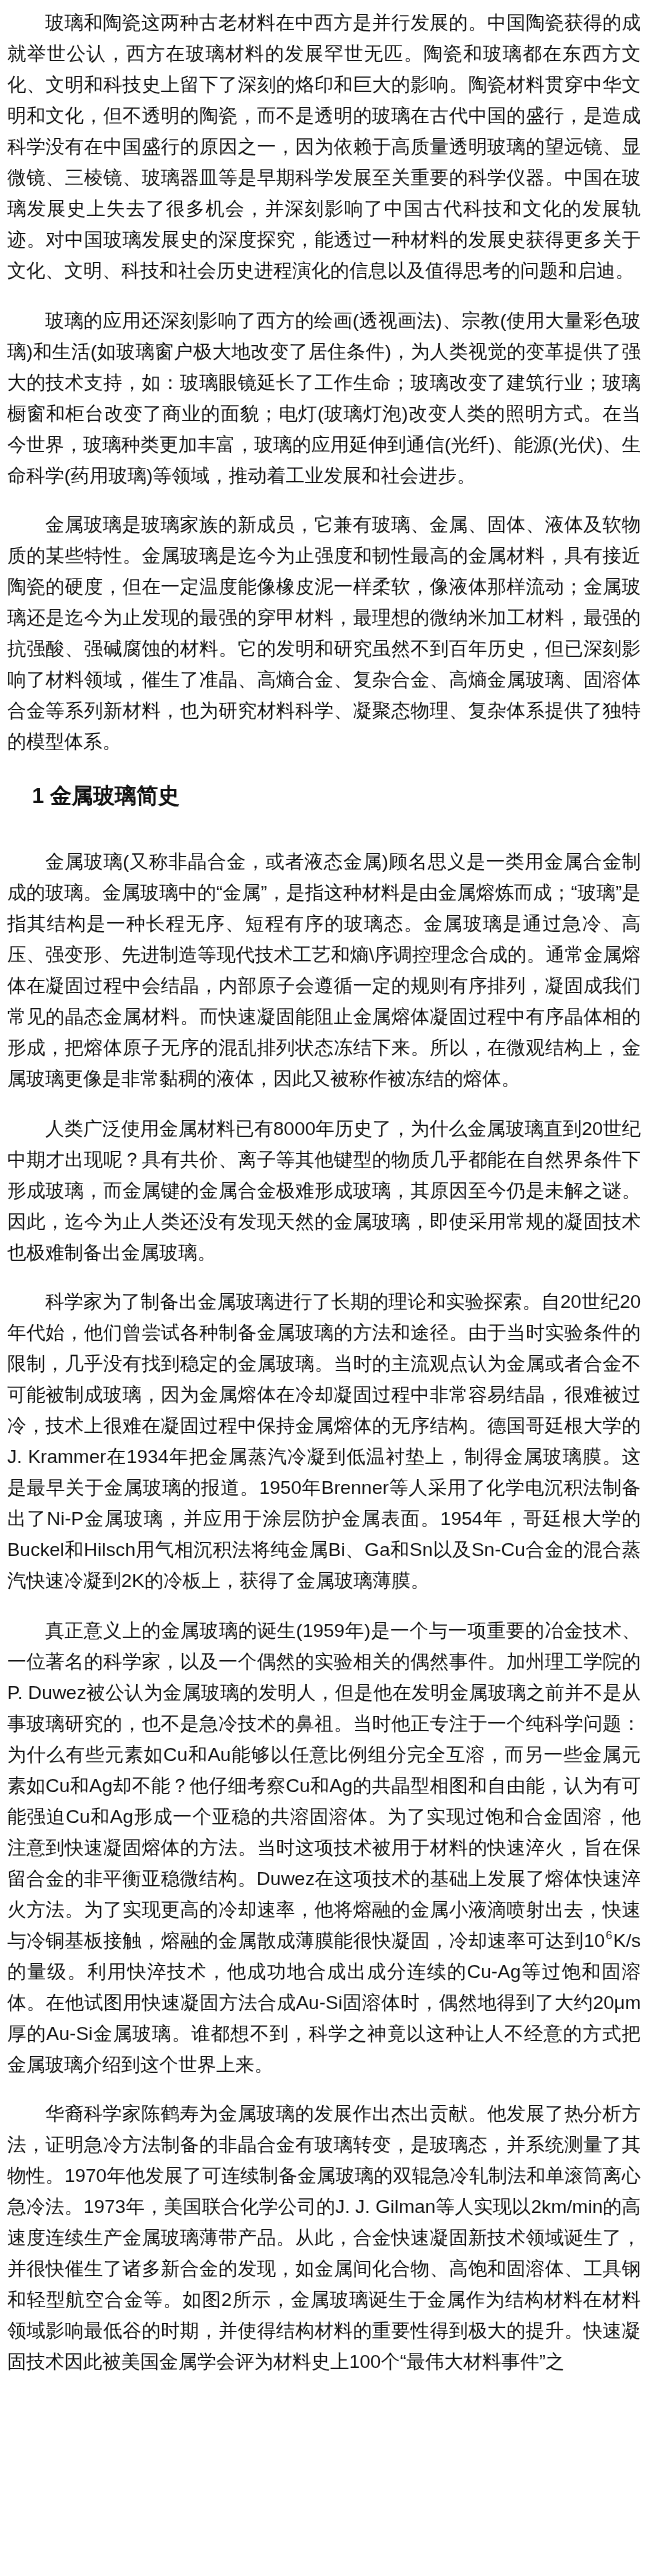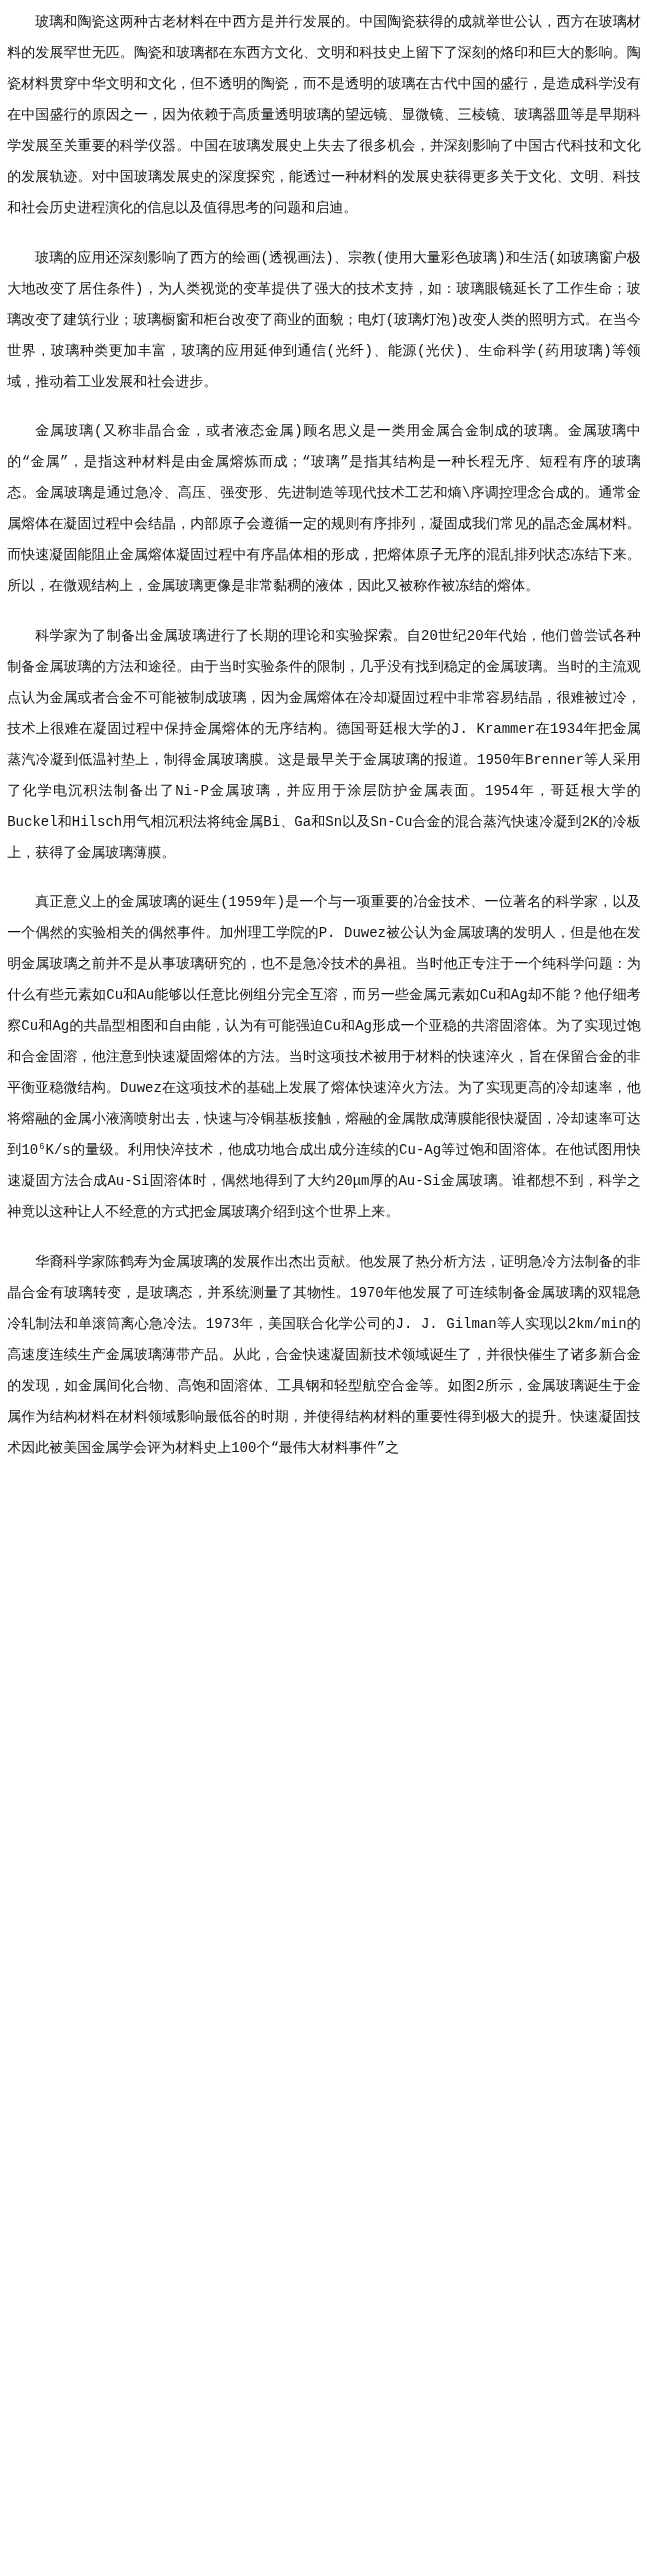--- a/index.html
+++ b/index.html
@@ -14,27 +14,26 @@
     margin: 0 auto;
     background: #ffffff;
     overflow: hidden;
     box-sizing: border-box;
     padding: 7.2px 7.2px 0 7.2px;
     font-family: "Liberation Sans", "DejaVu Sans", sans-serif;
     color: #121212;
   }
   .doc p {
     margin: 0 0 18.5px 0;
-    font-size: 14px;
+    font-size: 19px;
     line-height: 31px;
     text-align: justify;
     text-justify: inter-ideograph;
     text-indent: 2em;
     word-break: break-word;
-    font-family: Liberation Mono, monospace;
   }
   .doc h2 {
     font-size: 21.6px;
     line-height: 32px;
     font-weight: 700;
     color: #121212;
     margin: 23px 0 34px 0;
     text-indent: 1.15em;
     text-align: left;
   }
@@ -48,25 +47,28 @@
 </head>
 <body>
 
 <div class="page">
   <div class="doc">
 
     <p>玻璃和陶瓷这两种古老材料在中西方是并行发展的。中国陶瓷获得的成就举世公认，西方在玻璃材料的发展罕世无匹。陶瓷和玻璃都在东西方文化、文明和科技史上留下了深刻的烙印和巨大的影响。陶瓷材料贯穿中华文明和文化，但不透明的陶瓷，而不是透明的玻璃在古代中国的盛行，是造成科学没有在中国盛行的原因之一，因为依赖于高质量透明玻璃的望远镜、显微镜、三棱镜、玻璃器皿等是早期科学发展至关重要的科学仪器。中国在玻璃发展史上失去了很多机会，并深刻影响了中国古代科技和文化的发展轨迹。对中国玻璃发展史的深度探究，能透过一种材料的发展史获得更多关于文化、文明、科技和社会历史进程演化的信息以及值得思考的问题和启迪。</p>
 
     <p>玻璃的应用还深刻影响了西方的绘画(透视画法)、宗教(使用大量彩色玻璃)和生活(如玻璃窗户极大地改变了居住条件)，为人类视觉的变革提供了强大的技术支持，如：玻璃眼镜延长了工作生命；玻璃改变了建筑行业；玻璃橱窗和柜台改变了商业的面貌；电灯(玻璃灯泡)改变人类的照明方式。在当今世界，玻璃种类更加丰富，玻璃的应用延伸到通信(光纤)、能源(光伏)、生命科学(药用玻璃)等领域，推动着工业发展和社会进步。</p>
 
+    <p>金属玻璃是玻璃家族的新成员，它兼有玻璃、金属、固体、液体及软物质的某些特性。金属玻璃是迄今为止强度和韧性最高的金属材料，具有接近陶瓷的硬度，但在一定温度能像橡皮泥一样柔软，像液体那样流动；金属玻璃还是迄今为止发现的最强的穿甲材料，最理想的微纳米加工材料，最强的抗强酸、强碱腐蚀的材料。它的发明和研究虽然不到百年历史，但已深刻影响了材料领域，催生了准晶、高熵合金、复杂合金、高熵金属玻璃、固溶体合金等系列新材料，也为研究材料科学、凝聚态物理、复杂体系提供了独特的模型体系。</p>
 
 
+    <h2>1 金属玻璃简史</h2>
 
     <p>金属玻璃(又称非晶合金，或者液态金属)顾名思义是一类用金属合金制成的玻璃。金属玻璃中的“金属”，是指这种材料是由金属熔炼而成；“玻璃”是指其结构是一种长程无序、短程有序的玻璃态。金属玻璃是通过急冷、高压、强变形、先进制造等现代技术工艺和熵\序调控理念合成的。通常金属熔体在凝固过程中会结晶，内部原子会遵循一定的规则有序排列，凝固成我们常见的晶态金属材料。而快速凝固能阻止金属熔体凝固过程中有序晶体相的形成，把熔体原子无序的混乱排列状态冻结下来。所以，在微观结构上，金属玻璃更像是非常黏稠的液体，因此又被称作被冻结的熔体。</p>
 
+    <p>人类广泛使用金属材料已有8000年历史了，为什么金属玻璃直到20世纪中期才出现呢？具有共价、离子等其他键型的物质几乎都能在自然界条件下形成玻璃，而金属键的金属合金极难形成玻璃，其原因至今仍是未解之谜。因此，迄今为止人类还没有发现天然的金属玻璃，即使采用常规的凝固技术也极难制备出金属玻璃。</p>
 
     <p>科学家为了制备出金属玻璃进行了长期的理论和实验探索。自20世纪20年代始，他们曾尝试各种制备金属玻璃的方法和途径。由于当时实验条件的限制，几乎没有找到稳定的金属玻璃。当时的主流观点认为金属或者合金不可能被制成玻璃，因为金属熔体在冷却凝固过程中非常容易结晶，很难被过冷，技术上很难在凝固过程中保持金属熔体的无序结构。德国哥廷根大学的J. Krammer在1934年把金属蒸汽冷凝到低温衬垫上，制得金属玻璃膜。这是最早关于金属玻璃的报道。1950年Brenner等人采用了化学电沉积法制备出了Ni-P金属玻璃，并应用于涂层防护金属表面。1954年，哥廷根大学的Buckel和Hilsch用气相沉积法将纯金属Bi、Ga和Sn以及Sn-Cu合金的混合蒸汽快速冷凝到2K的冷板上，获得了金属玻璃薄膜。</p>
 
     <p><span>真正意义上的金属玻璃的诞生(1959年)是一个与一项重要的冶金技术、一位著名的科学家，以及一个偶然的实验相关的偶然事件。加州理工学院的P. Duwez被公认为金属玻璃的发明人，但是他在发明金属玻璃之前并不是从事玻璃研究的，也不是急冷技术的鼻祖。当时他正专注于一个纯科学问题：为什么有些元素如Cu和Au能够以任意比例组分完全互溶，而另一些金属元素如Cu和Ag却不能？他仔细考察Cu和Ag的共晶型相图和自由能，认为有可能强迫Cu和Ag形成一个亚稳的共溶固溶体。为了实现过饱和合金固溶，他注意到快速凝固熔体的方法。当时这项技术被用于材料的快速淬火，旨在保留合金的非平衡亚稳微结构。Duwez在这项技术的基础上发展了熔体快速淬火方法。为了实现更高的冷却速率，他将熔融的金属小液滴喷射出去，快速与冷铜基板接触，熔融的金属散成薄膜能很快凝固，冷却速率可达到10</span><sup>6</sup><span>K/s的量级。利用快淬技术，他成功地合成出成分连续的Cu-Ag等过饱和固溶体。在他试图用快速凝固方法合成Au-Si固溶体时，偶然地得到了大约20μm厚的Au-Si金属玻璃。谁都想不到，科学之神竟以这种让人不经意的方式把金属玻璃介绍到这个世界上来。</span></p>
 
 
     <p>华裔科学家陈鹤寿为金属玻璃的发展作出杰出贡献。他发展了热分析方法，证明急冷方法制备的非晶合金有玻璃转变，是玻璃态，并系统测量了其物性。1970年他发展了可连续制备金属玻璃的双辊急冷轧制法和单滚筒离心急冷法。1973年，美国联合化学公司的J. J. Gilman等人实现以2km/min的高速度连续生产金属玻璃薄带产品。从此，合金快速凝固新技术领域诞生了，并很快催生了诸多新合金的发现，如金属间化合物、高饱和固溶体、工具钢和轻型航空合金等。如图2所示，金属玻璃诞生于金属作为结构材料在材料领域影响最低谷的时期，并使得结构材料的重要性得到极大的提升。快速凝固技术因此被美国金属学会评为材料史上100个“最伟大材料事件”之</p>
 
   </div>
 </div>

